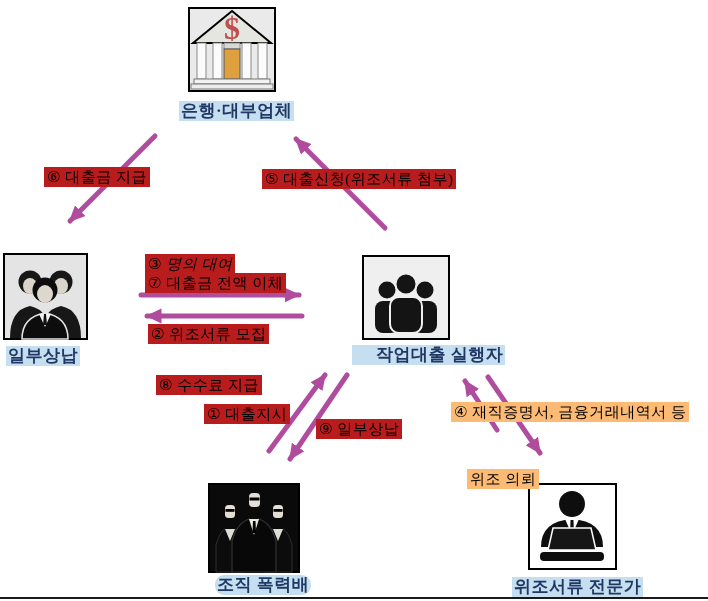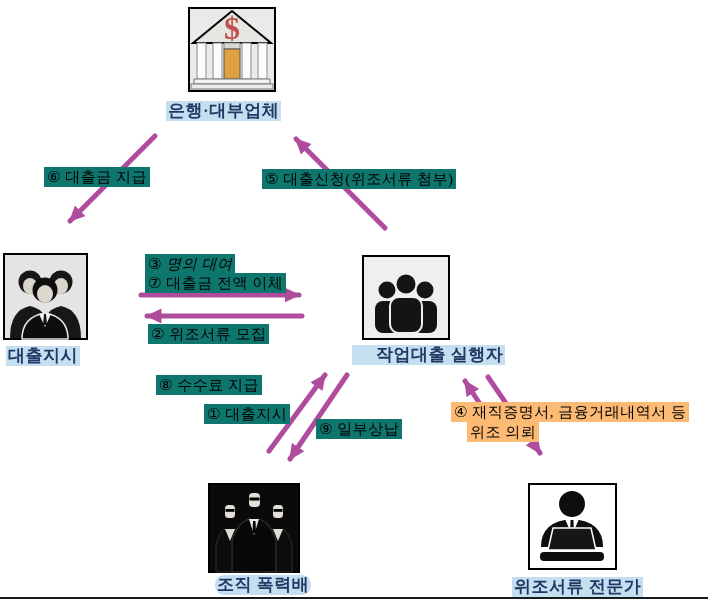--- a/index.html
+++ b/index.html
@@ -16,25 +16,25 @@
   .arrow{stroke-width:5;stroke-linecap:round;fill:none;}
   .node-box{position:absolute;}
   .node-box svg{display:block;}
   .node-label{
     position:absolute;font-size:17px;font-weight:bold;line-height:20px;
     color:var(--label-text);background:var(--label-bg);
     padding:0 2px;white-space:nowrap;letter-spacing:0.5px;
   }
   .edge-label{
     position:absolute;font-size:15px;line-height:18px;color:#000;
-    background:#0f766e;padding:1px 3px;white-space:nowrap;letter-spacing:0.5px;
+    background:#b91c1c;padding:1px 3px;white-space:nowrap;letter-spacing:0.5px;
   }
   .edge-label.two-line{padding:0;background:transparent;}
   .edge-label.two-line .lbl-line{display:block;background:#fdba74;padding:1px 3px;width:max-content;}
-  .edge-label.two-line .lbl-line.indent{margin-left:16px;}
+  .edge-label.two-line .lbl-line.indent{margin-left:16px;margin-top:47px;}
   #bottom-border{position:absolute;left:0;top:597px;width:708px;height:2px;background:#1a1a1a;}
 </style>
 </head>
 <body>
 
 <div id="canvas">
 
   <svg id="arrow-layer" width="708" height="601" viewBox="0 0 708 601">
     <defs>
       <marker id="ah" markerWidth="4.2" markerHeight="3.6" refX="2.9" refY="1.5" orient="auto" markerUnits="strokeWidth">
@@ -59,39 +59,39 @@
       <rect x="25" y="36" width="9" height="36" fill="#FBFBFB" stroke="#8a8a8a" stroke-width="1"></rect>
       <rect x="54" y="36" width="9" height="36" fill="#FBFBFB" stroke="#8a8a8a" stroke-width="1"></rect>
       <rect x="70" y="36" width="9" height="36" fill="#FBFBFB" stroke="#8a8a8a" stroke-width="1"></rect>
       <rect x="36" y="36" width="16" height="6" fill="#D9D9D4" stroke="#8a8a8a" stroke-width="1"></rect>
       <rect x="36" y="42" width="16" height="30" fill="#DFA13F" stroke="#555" stroke-width="1"></rect>
       <rect x="6" y="72" width="76" height="5" fill="#F2F2F2" stroke="#777" stroke-width="1"></rect>
       <rect x="3" y="77" width="82" height="5" fill="#EDEDED" stroke="#777" stroke-width="1"></rect>
       <text x="44" y="32" text-anchor="middle" font-size="32" font-weight="bold" fill="#C0504D" font-family="'Liberation Serif',serif">$</text>
     </svg>
   </div>
-  <div class="node-label" style="left:166px;top:101px;">은행·대부업체</div>
+  <div class="node-label" style="left:179px;top:101px;">은행·대부업체</div>
 
   <div class="node-box" style="left:3px;top:253px;">
     <svg width="85" height="87" viewBox="0 0 85 87">
       <rect x="1" y="1" width="83" height="85" fill="#E4E4E4" stroke="#000" stroke-width="2"></rect>
       <circle cx="27" cy="29" r="11.5" fill="#171717"></circle>
       <ellipse cx="27" cy="33" rx="7" ry="8" fill="#D9D5CB"></ellipse>
       <path d="M7,85 Q7,57 27,53 Q47,57 47,85 Z" fill="#171717"></path>
       <circle cx="58" cy="29" r="11.5" fill="#171717"></circle>
       <ellipse cx="58" cy="33" rx="7" ry="8" fill="#D9D5CB"></ellipse>
       <path d="M38,85 Q38,57 58,53 Q78,57 78,85 Z" fill="#171717"></path>
       <circle cx="42" cy="37" r="12.5" fill="#0d0d0d"></circle>
       <ellipse cx="42" cy="41" rx="8" ry="9" fill="#DCD8CE"></ellipse>
       <path d="M19,86 Q19,64 42,60 Q65,64 65,86 Z" fill="#0d0d0d" stroke="#E4E4E4" stroke-width="1.5"></path>
       <polygon points="36,61 48,61 42,74" fill="#F5F5F5"></polygon>
       <polygon points="41,61 43,61 44,72 40,72" fill="#111"></polygon>
     </svg>
   </div>
-  <div class="node-label" style="left:6px;top:346px;">대출지시</div>
+  <div class="node-label" style="left:6px;top:346px;">일부상납</div>
 
   <div class="node-box" style="left:362px;top:255px;">
     <svg width="88" height="85" viewBox="0 0 88 85">
       <rect x="1" y="1" width="86" height="83" fill="#EFEFEF" stroke="#000" stroke-width="2"></rect>
       <circle cx="25" cy="35" r="8.5" fill="#141414"></circle>
       <rect x="13" y="46" width="24" height="32" rx="8" fill="#141414"></rect>
       <circle cx="63" cy="35" r="8.5" fill="#141414"></circle>
       <rect x="51" y="46" width="24" height="32" rx="8" fill="#141414"></rect>
       <circle cx="44" cy="29" r="10.5" fill="#141414" stroke="#EFEFEF" stroke-width="2"></circle>
       <rect x="28" y="42" width="32" height="36" rx="9" fill="#141414" stroke="#EFEFEF" stroke-width="2"></rect>

